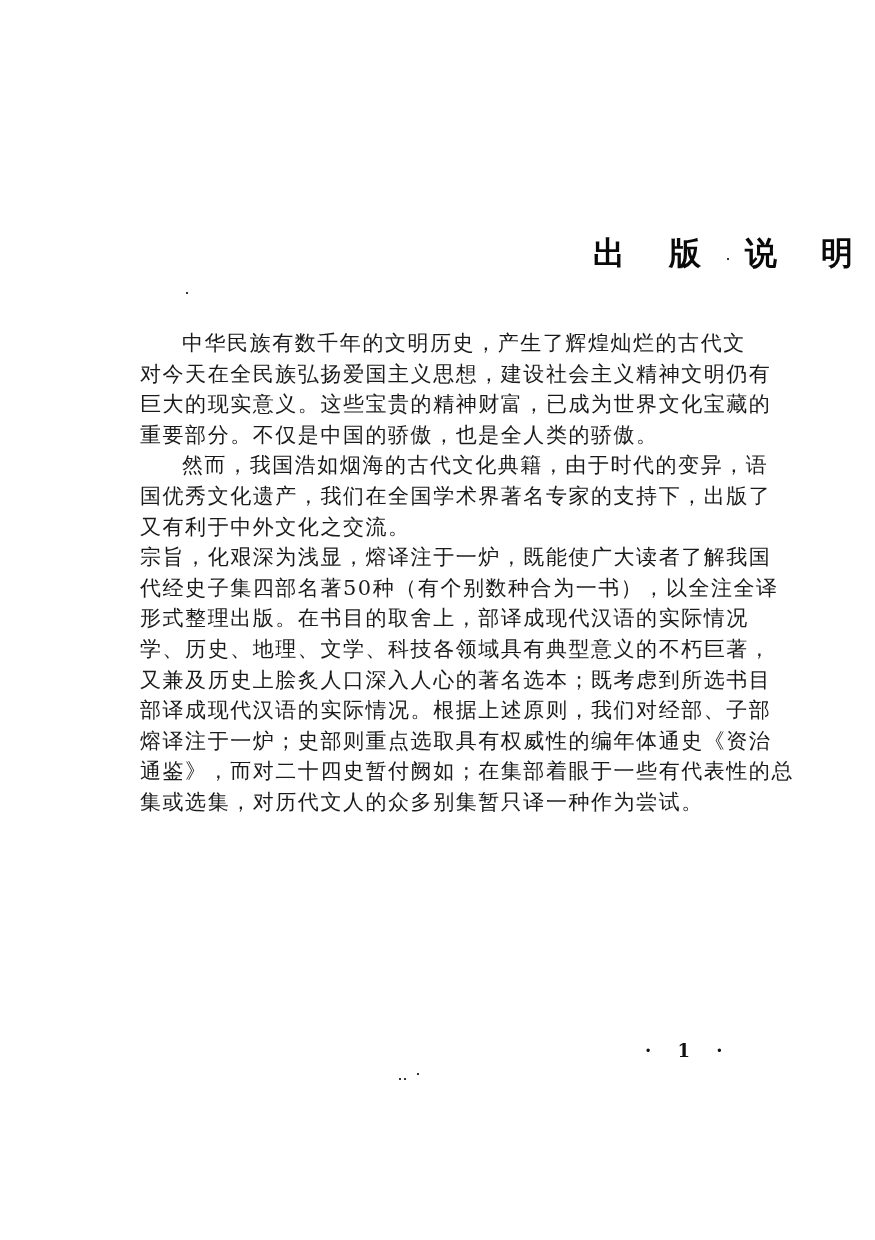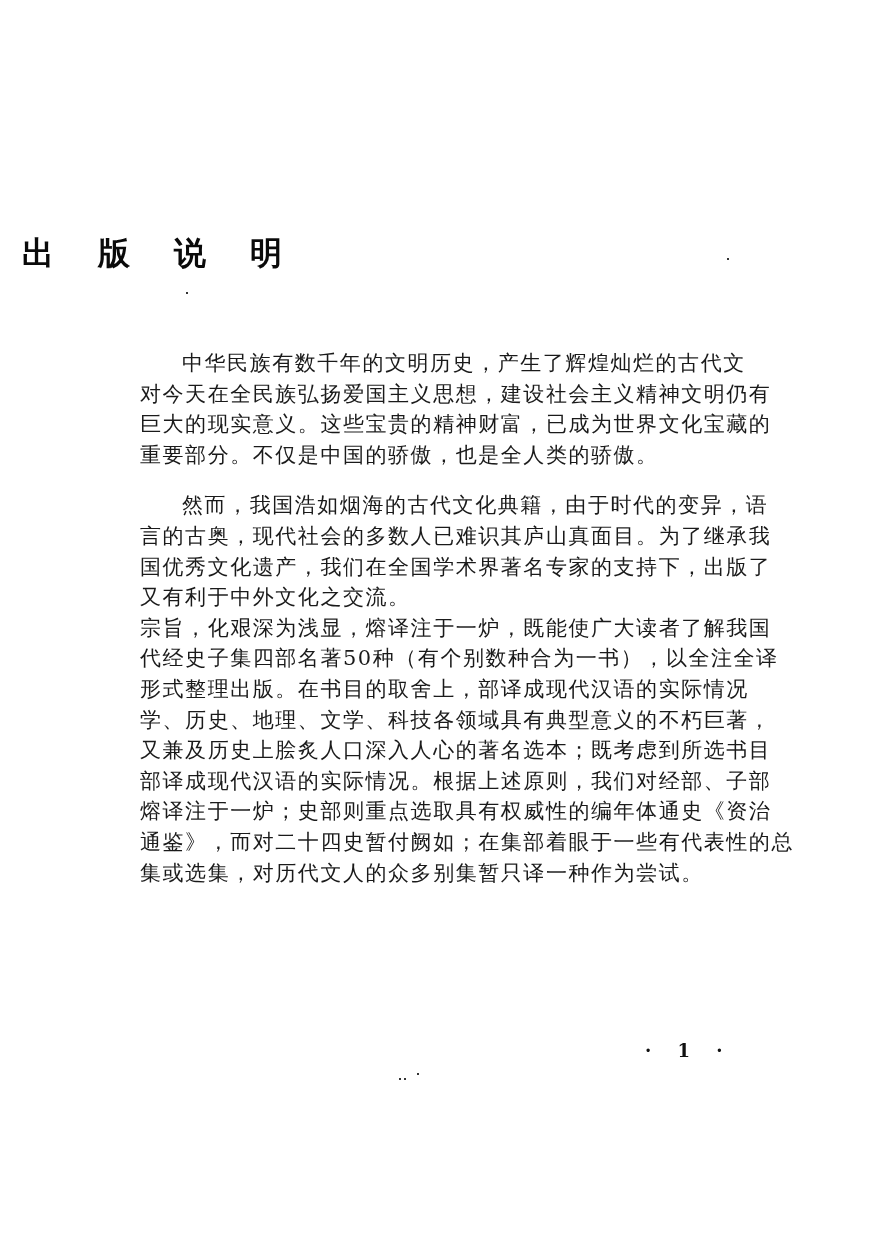--- a/index.html
+++ b/index.html
@@ -19,21 +19,21 @@
       position: absolute;
       left: 0; top: 0;
       width: 875px; height: 1240px;
       background: #ffffff;
     }
     .title {
       position: absolute;
       top: 208px;
       left: 0;
       width: 875px;
-      text-align: left;
+      text-align: right;
       font-family: "DejaVu Sans", sans-serif;
       font-weight: bold;
       font-size: 32px;
       letter-spacing: 0;
       line-height: 48px;
       color: #0a0a0a;
     }
     .title span {
       display: inline-block;
       margin: 0 22px;
@@ -48,21 +48,20 @@
       height: 30.6px;
       line-height: 30.6px;
       font-size: 21px;
       white-space: nowrap;
       letter-spacing: 1.55px;
       color: #1a1a1a;
       overflow: visible;
     }
     .line.indent {
       padding-left: 42px;
-      margin-top: 20px;
     }
     .page-number {
       position: absolute;
       left: 645px;
       top: 1040px;
       font-family: "DejaVu Serif", serif;
       font-size: 18px;
       font-weight: bold;
       color: #111;
       letter-spacing: 10px;
@@ -86,21 +85,20 @@
 
     <div>
       <div class="line indent">中华民族有数千年的文明历史，产生了辉煌灿烂的古代文</div>
       <div class="line">对今天在全民族弘扬爱国主义思想，建设社会主义精神文明仍有</div>
       <div class="line">巨大的现实意义。这些宝贵的精神财富，已成为世界文化宝藏的</div>
       <div class="line">重要部分。不仅是中国的骄傲，也是全人类的骄傲。</div>
     </div>
 
     <div>
       <div class="line indent">然而，我国浩如烟海的古代文化典籍，由于时代的变异，语</div>
-      <div class="line">言的古奥，现代社会的多数人已难识其庐山真面目。为了继承我</div>
       <div class="line">国优秀文化遗产，我们在全国学术界著名专家的支持下，出版了</div>
       <div class="line">又有利于中外文化之交流。</div>
     </div>
 
     <div>
       <div class="line">宗旨，化艰深为浅显，熔译注于一炉，既能使广大读者了解我国</div>
       <div class="line">代经史子集四部名著50种（有个别数种合为一书），以全注全译</div>
       <div class="line">形式整理出版。在书目的取舍上，部译成现代汉语的实际情况</div>
       <div class="line">学、历史、地理、文学、科技各领域具有典型意义的不朽巨著，</div>
       <div class="line">又兼及历史上脍炙人口深入人心的著名选本；既考虑到所选书目</div>

